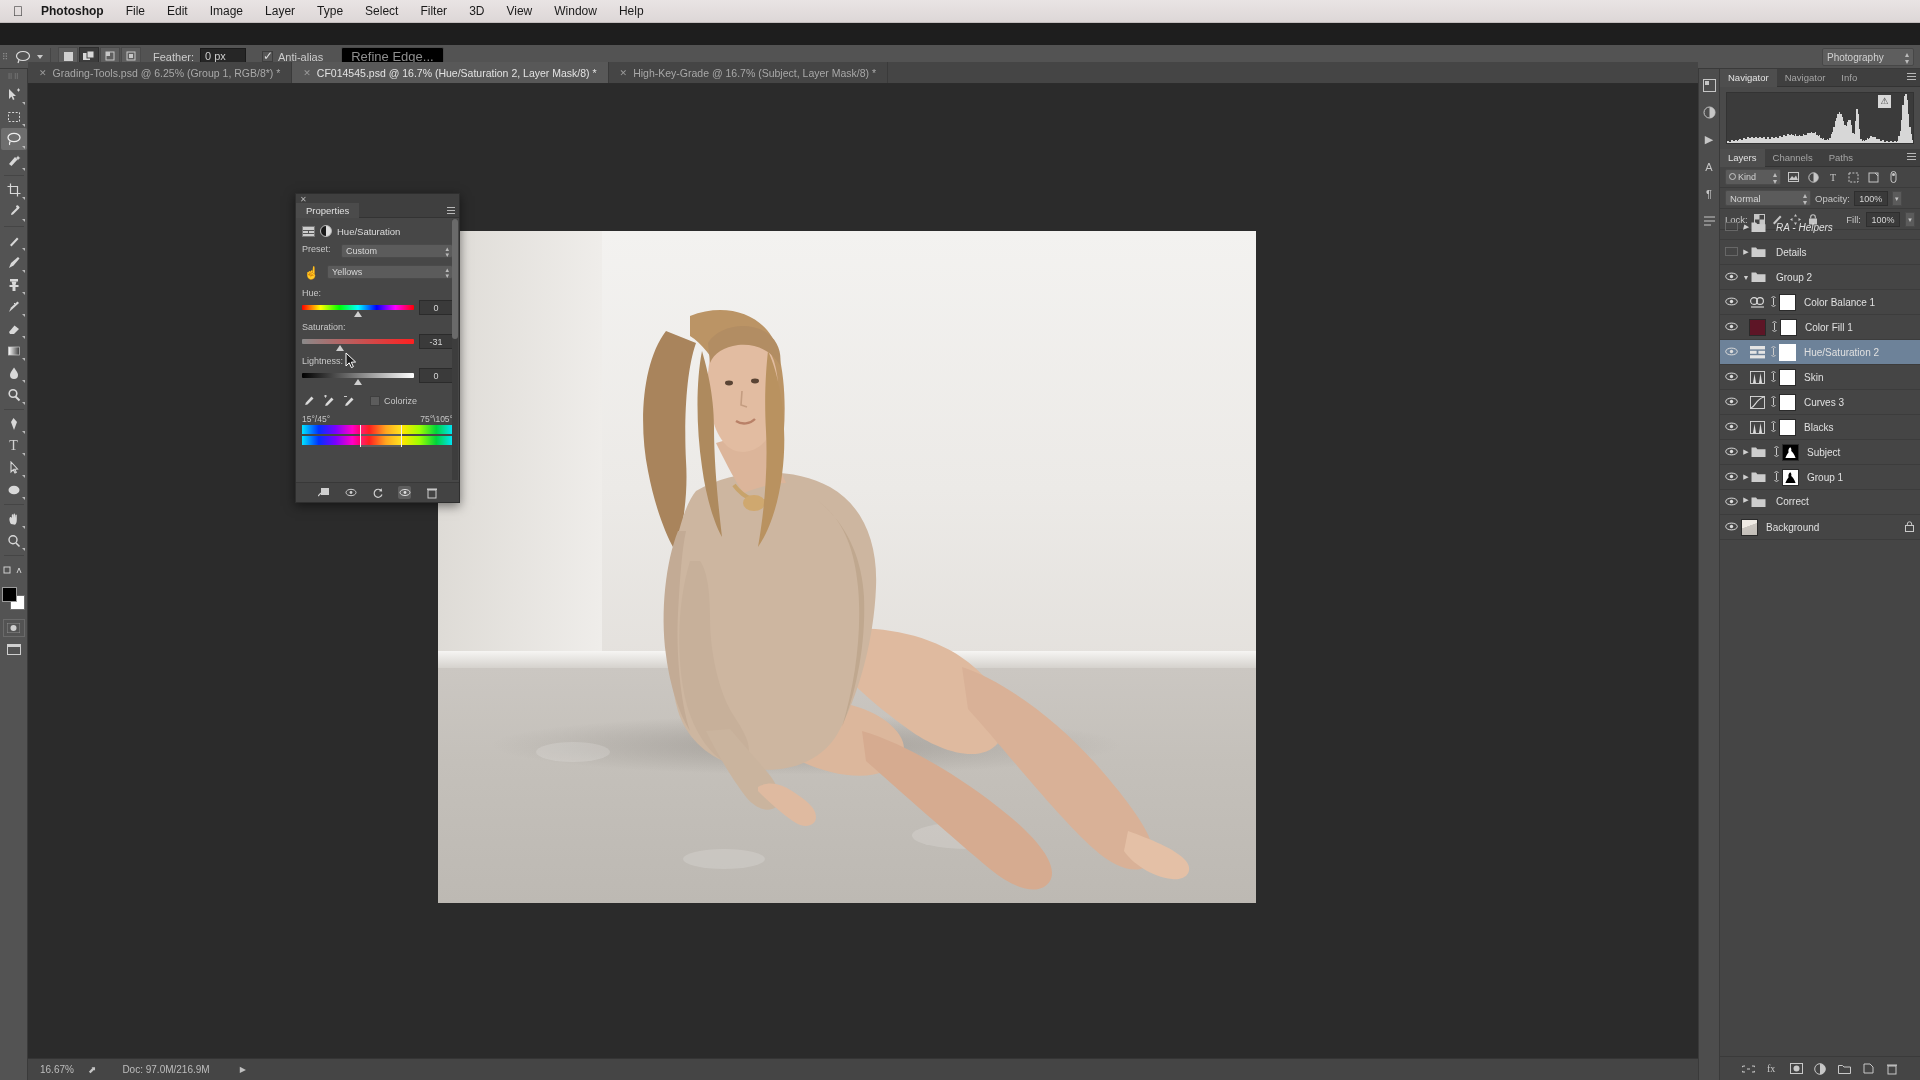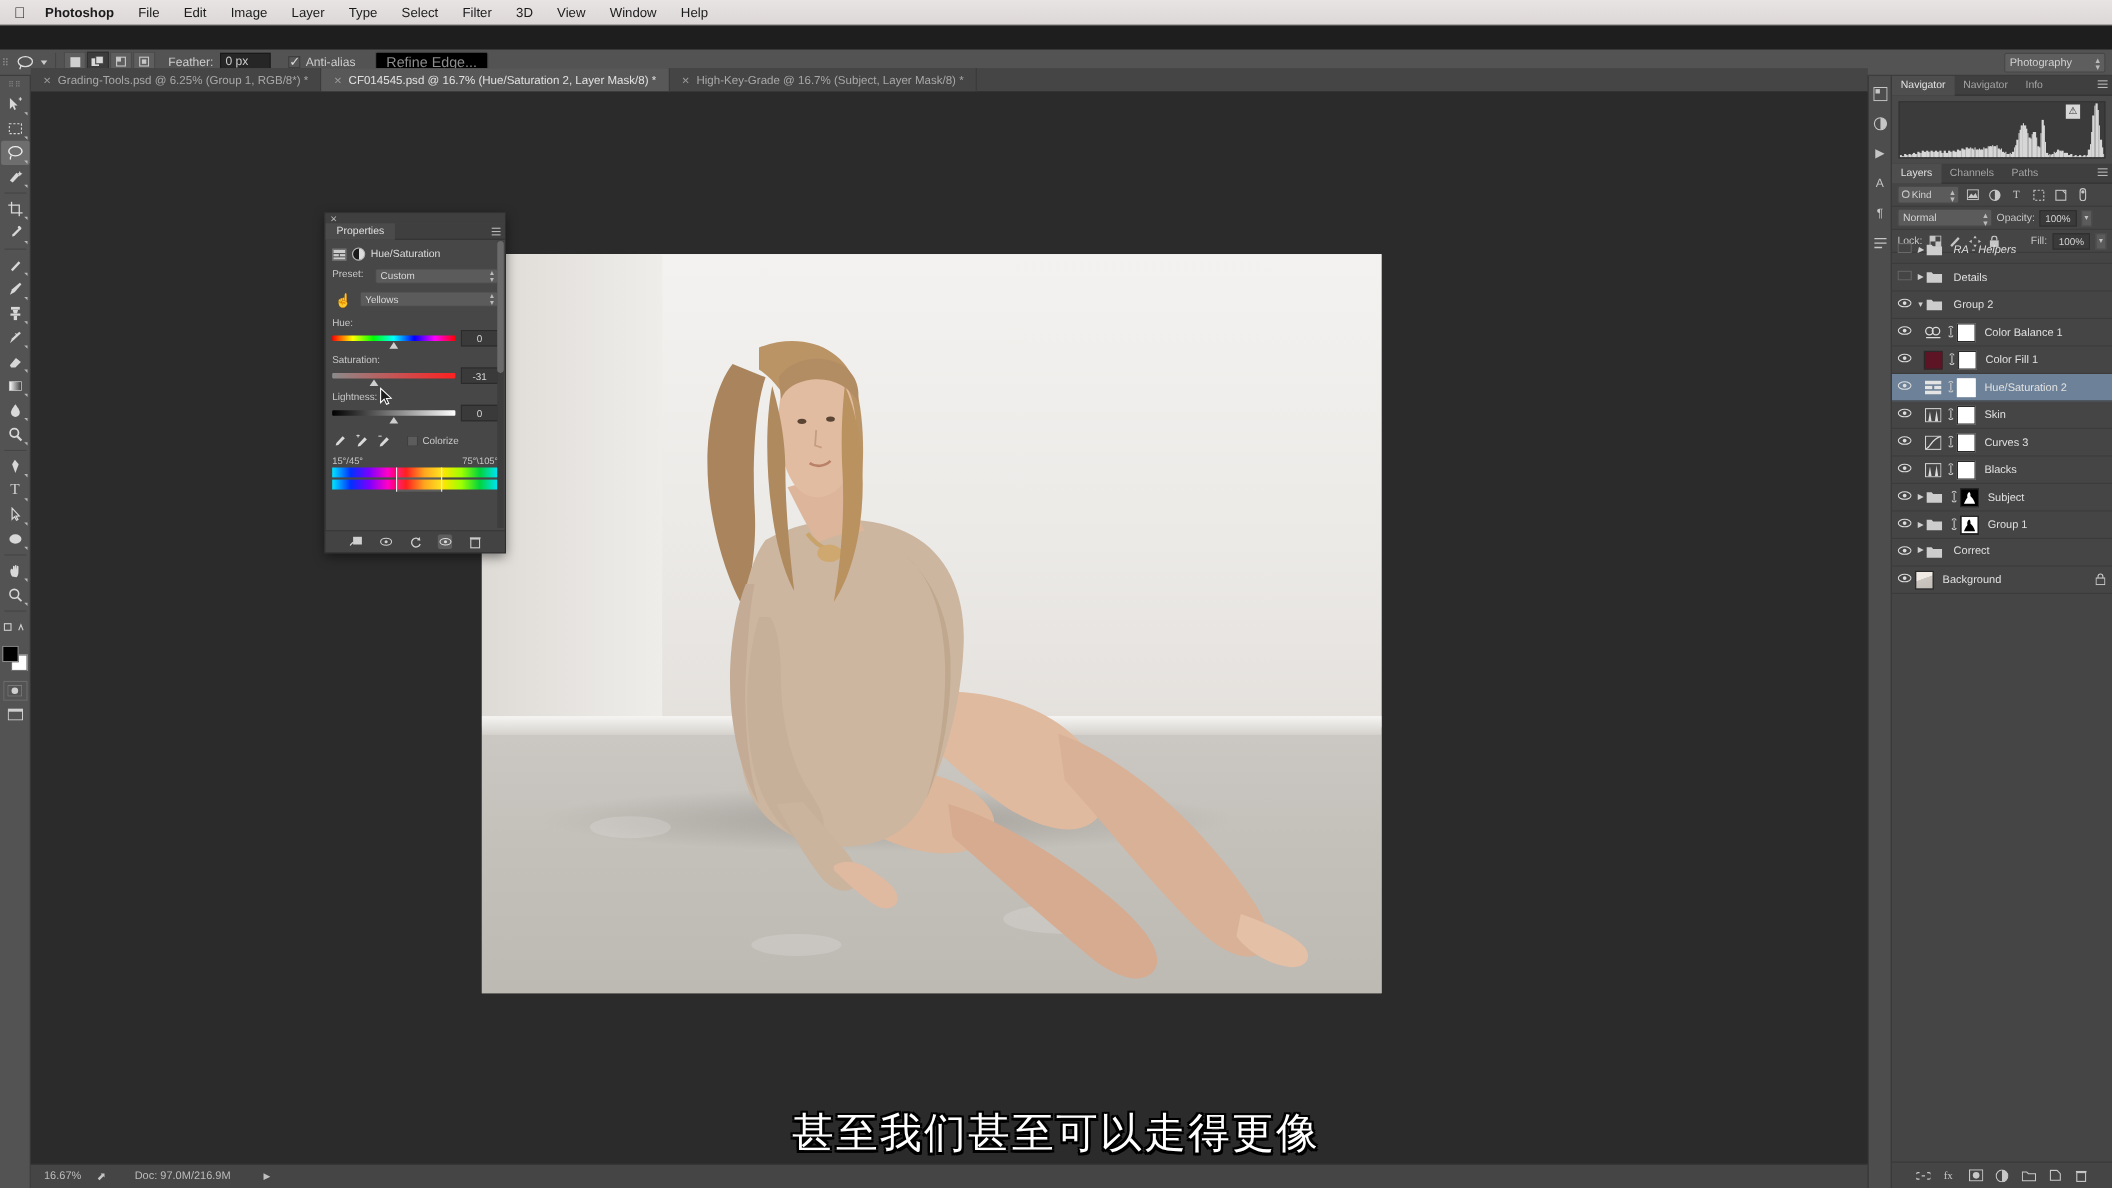--- a/index.html
+++ b/index.html
@@ -725,21 +725,20 @@
             <rect x="0" y="1.5" width="10" height="1.4" fill="#cfcfcf"></rect>
           </svg>
         </span>
     </div>
   </div>
 
   <svg class="cursor" viewBox="0 0 12 17">
     <path d="M1 1 L1 14 L4.2 10.8 L6.4 15.6 L8.4 14.7 L6.3 10.2 L10.6 10 Z" fill="#1f1f1f" stroke="#ffffff" stroke-width="1"></path>
   </svg>
 
-  <div class="subtitle">甚至我们甚至可以走得更像</div>
 
   <div class="statusbar">
     <span class="st-zoom">16.67%</span>
     <span class="st-ico">⬈</span>
     <span class="st-doc">Doc: 97.0M/216.9M</span>
     <span class="st-arrow">▶</span>
   </div>
 
   <div class="rail">
     <div class="rail-ico">

